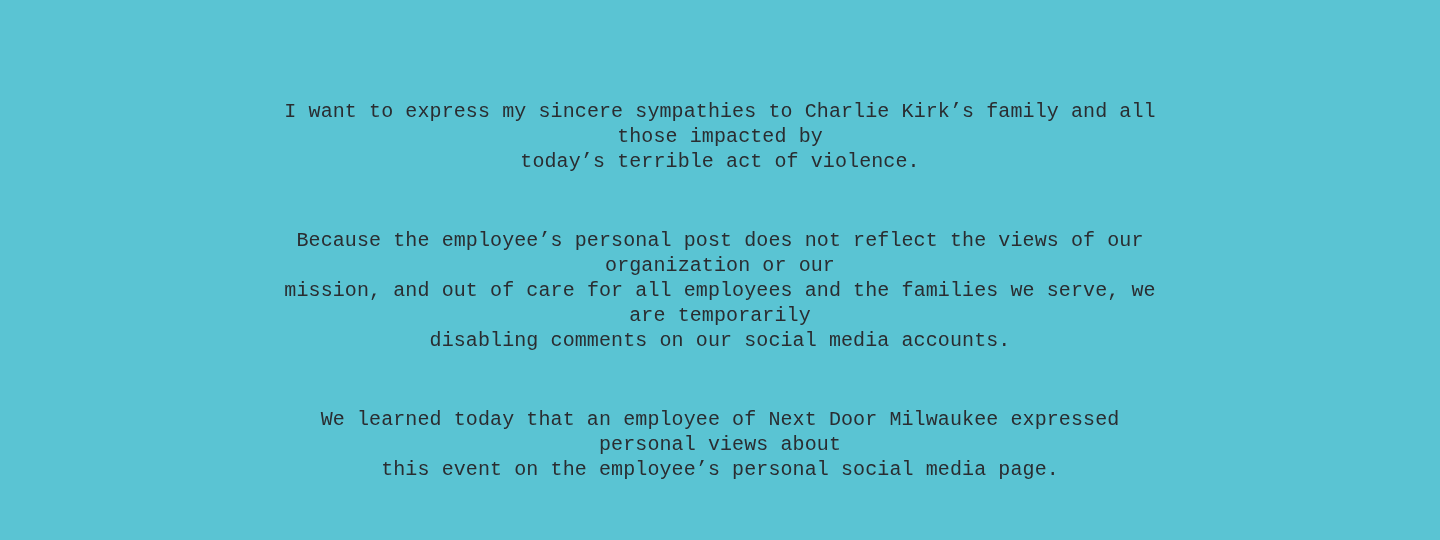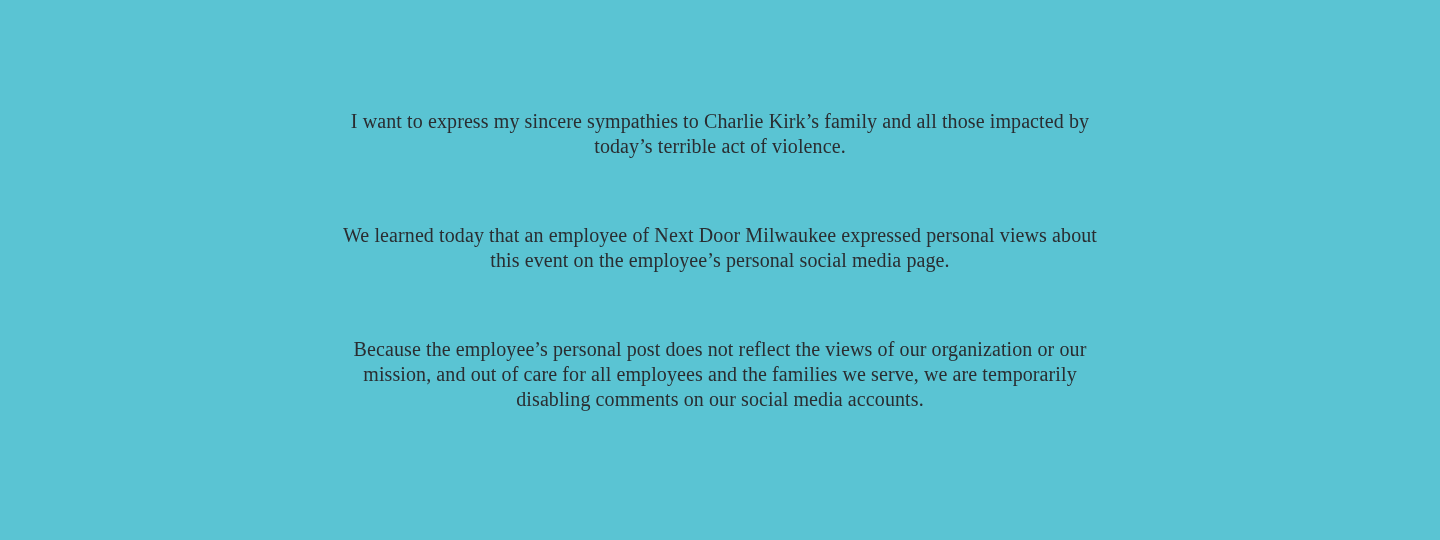--- a/index.html
+++ b/index.html
@@ -20,30 +20,31 @@
     width: 900px;
     margin: 0 auto;
     padding-top: 70px;
     text-align: center;
     font-size: 20px;
     line-height: 25px;
     white-space: pre-line;
     letter-spacing: 0.1px;
   }
   .statement p {
-    margin: 14px 0 25px 0;
+    margin: 4px 0 25px 0;
+    font-family: Liberation Mono, monospace;
   }
 </style>
 </head>
 <body style="background: rgb(90, 196, 211);">
 
 <div class="canvas">
   <div class="statement" style="color: rgb(42, 45, 49);">
     <p>I want to express my sincere sympathies to Charlie Kirk’s family and all those impacted by
 today’s terrible act of violence.</p>
-    <p>We learned today that an employee of Next Door Milwaukee expressed personal views about
-this event on the employee’s personal social media page.</p>
     <p>Because the employee’s personal post does not reflect the views of our organization or our
 mission, and out of care for all employees and the families we serve, we are temporarily
 disabling comments on our social media accounts.</p>
+    <p>We learned today that an employee of Next Door Milwaukee expressed personal views about
+this event on the employee’s personal social media page.</p>
     
   </div>
 </div>
 
 </body></html>

